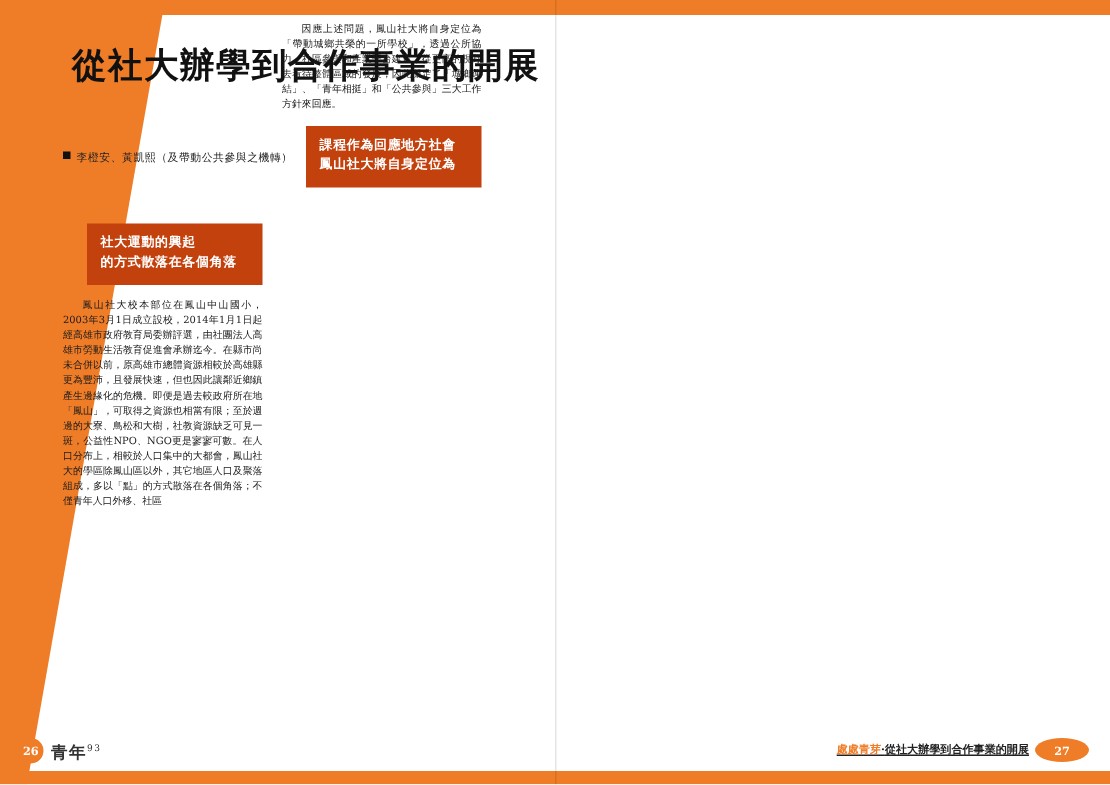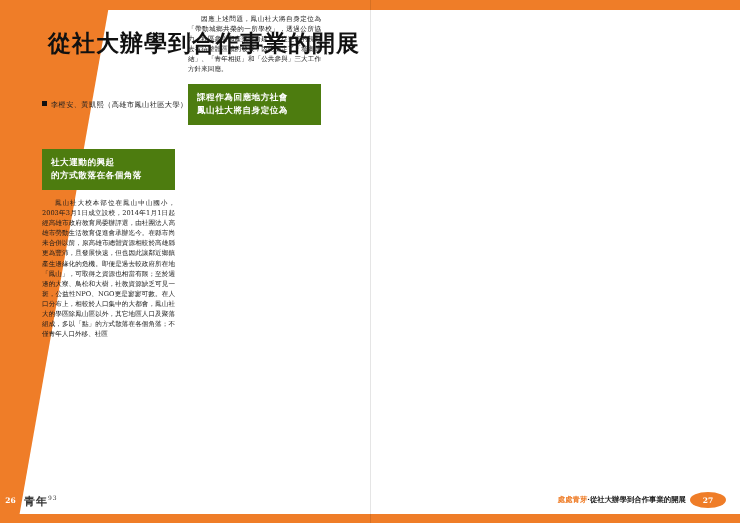--- a/index.html
+++ b/index.html
@@ -56,43 +56,43 @@
     z-index:3;
   }
   .c1{left:42px;top:140px;width:133px;}
   .c2{left:188px;top:14px;width:133px;}
 
   .p{margin:0 0 0 0;text-indent:13px;}
   .p+.p{margin-top:0;font-weight:bold;}
 
   
   .sechead{
-    background:#4d7c0f;color:#fff;font-weight:bold;
+    background:#c2410c;color:#fff;font-weight:bold;
     font-size:8.6px;line-height:13px;
     padding:7px 8px 8px 9px;
-    margin:9px 0 8px 0;
+    margin:9px 0 8px 16px;
     letter-spacing:.5px;
   }
 
   
   .folio-left{
-    position:absolute;left:2px;bottom:14px;z-index:5;
+    position:absolute;left:12px;bottom:14px;z-index:5;
     display:flex;align-items:flex-end;gap:5px;
   }
   .folio-num{
     width:17px;height:17px;border-radius:50%;background:#ef7d28;color:#fff;
     font-size:7.5px;display:flex;align-items:center;justify-content:center;font-weight:bold;
   }
   .folio-mag{font-size:11px;font-weight:bold;color:#333;letter-spacing:1px;}
   .folio-mag sup{font-size:6px;font-weight:normal;}
   .folio-right{
     position:absolute;right:14px;bottom:15px;z-index:5;
     display:flex;align-items:center;gap:4px;
   }
-  .folio-right .ftxt{font-size:7.4px;color:#222;font-weight:bold;}
+  .folio-right .ftxt{font-size:7.4px;color:#222;font-weight:bold;text-decoration:underline;}
   .folio-right .ftxt .org{color:#ef7d28;}
   .folio-right .folio-num{width:36px;height:16px;}
 
   .gutter-shadow{
     position:absolute;left:370px;top:0;width:1px;height:523px;
     background:rgba(0,0,0,.10);z-index:4;
   }
 </style>
 </head>
 <body>
@@ -100,21 +100,21 @@
 <div class="spread">
 
   <div class="page page-left">
     <div class="wedge-left"></div>
     <div class="top-bar-left"></div>
     <div class="bottom-bar-left"></div>
 
     <div class="headline">從社大辦學到合作事業的開展</div>
 
     <div class="byline">
-      <span class="sq"></span><span>李橙安、黃凱熙（高雄市鳳山社區大學）</span>
+      <span class="sq"></span><span>李橙安、黃凱熙（及帶動公共參與之機轉）</span>
     </div>
 
     <div class="col c1">
       <div class="sechead">
         <div>社大運動的興起</div>
         <div>的方式散落在各個角落</div>
       </div>
       <p class="p">鳳山社大校本部位在鳳山中山國小，2003年3月1日成立設校，2014年1月1日起經高雄市政府教育局委辦評選，由社團法人高雄市勞動生活教育促進會承辦迄今。在縣市尚未合併以前，原高雄市總體資源相較於高雄縣更為豐沛，且發展快速，但也因此讓鄰近鄉鎮產生邊緣化的危機。即便是過去較政府所在地「鳳山」，可取得之資源也相當有限；至於週邊的大寮、鳥松和大樹，社教資源缺乏可見一斑，公益性NPO、NGO更是寥寥可數。在人口分布上，相較於人口集中的大都會，鳳山社大的學區除鳳山區以外，其它地區人口及聚落組成，多以「點」的方式散落在各個角落；不僅青年人口外移、社區</p>
     </div>
 

